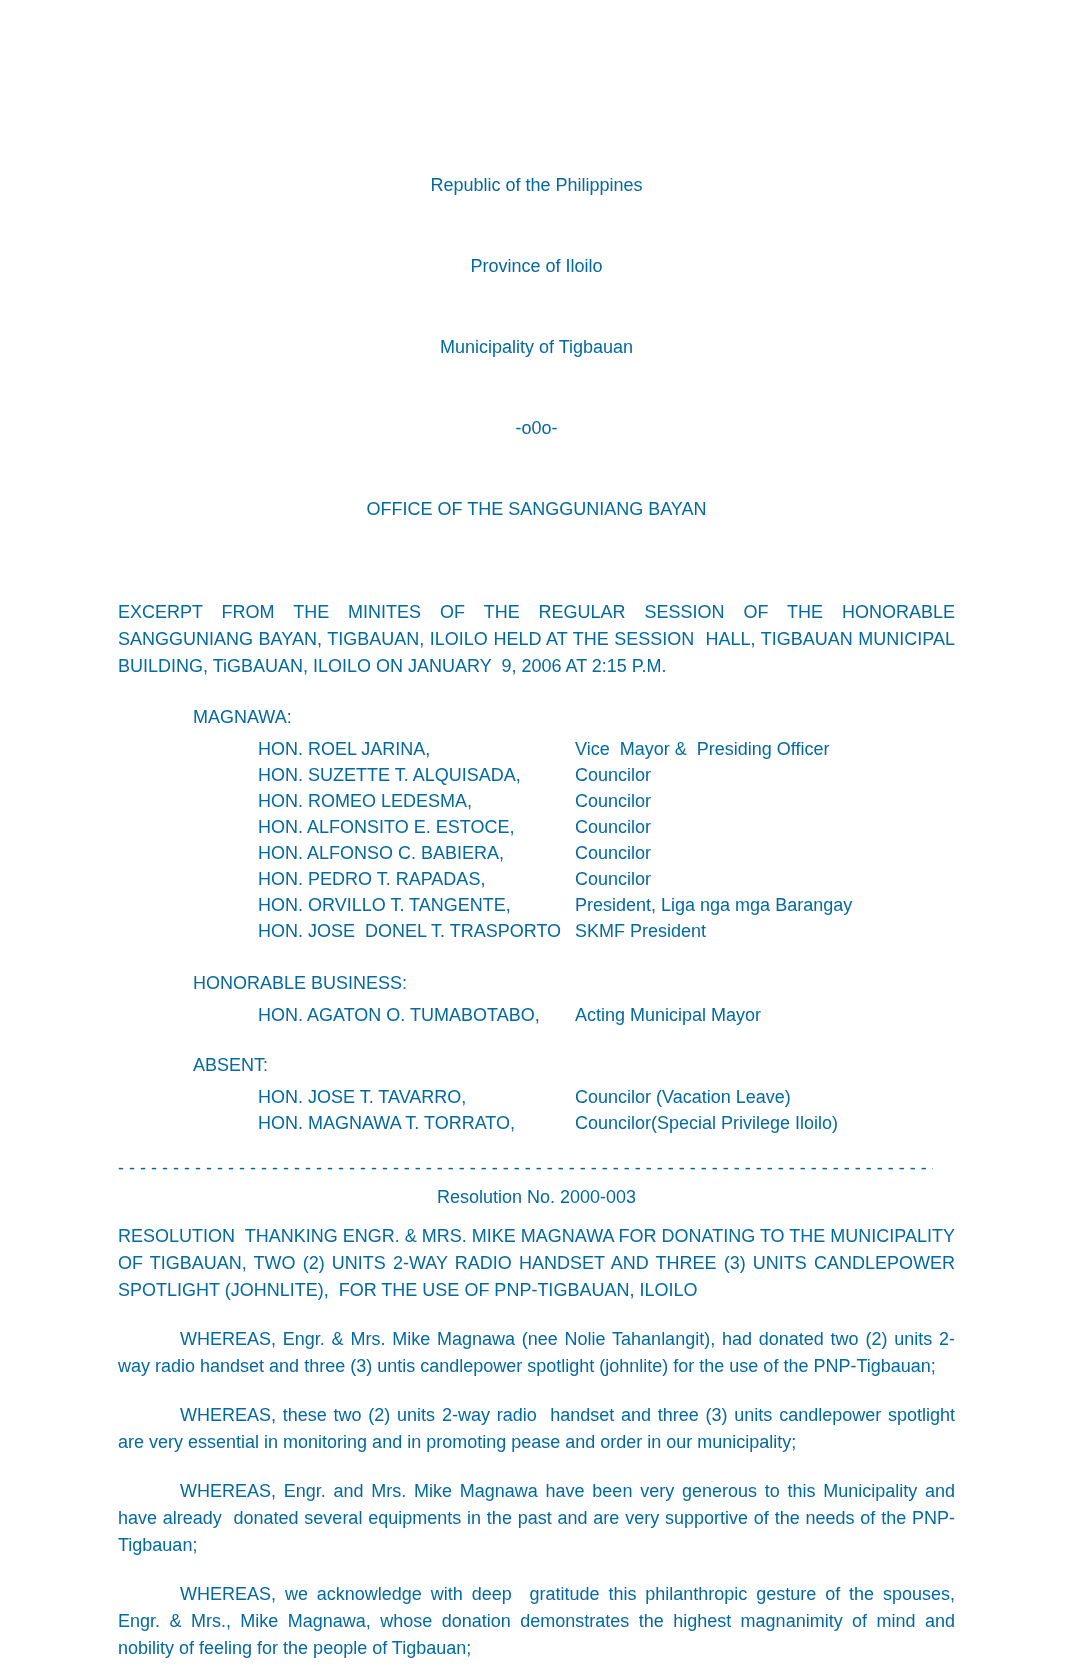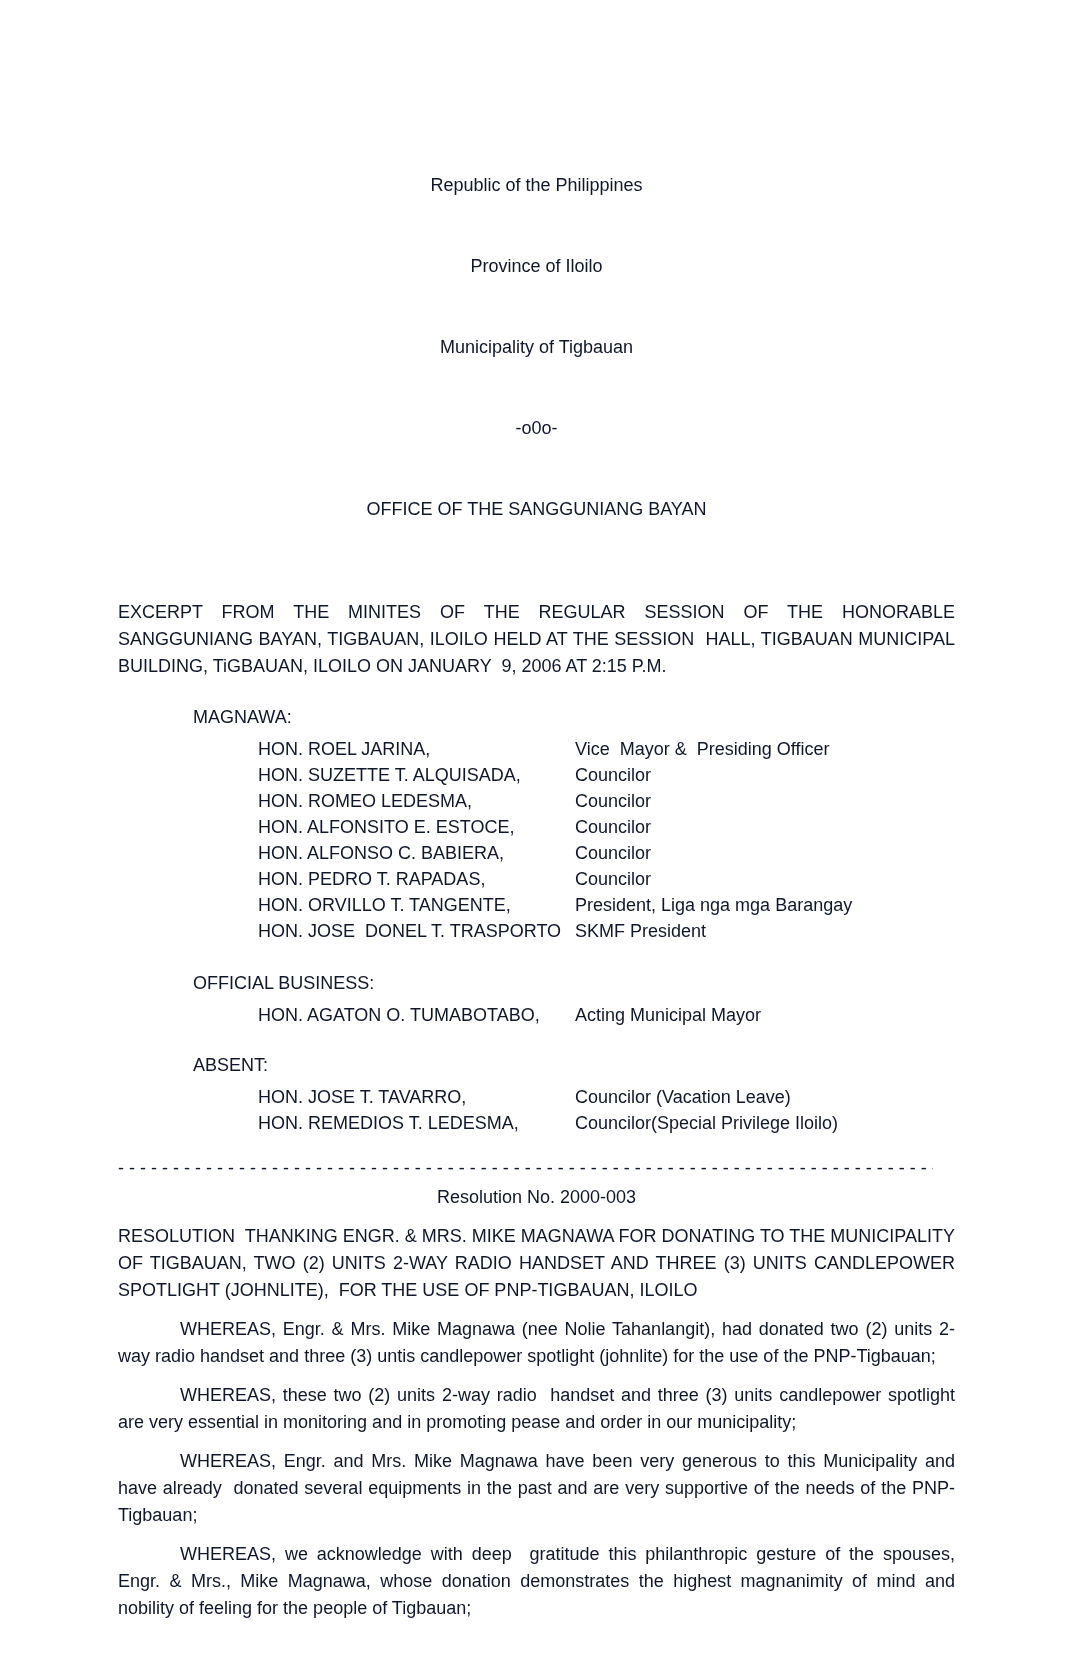--- a/index.html
+++ b/index.html
@@ -2,21 +2,21 @@
 <html><head>
 <meta charset="utf-8">
 <style>
   html, body { margin: 0; padding: 0; background: #ffffff; }
   .page {
     position: relative;
     width: 1088px;
     height: 1664px;
     box-sizing: border-box;
     background: #ffffff;
-    color: #0f172a;
+    color: #0369a1;
     font-family: "Liberation Sans", "DejaVu Sans", sans-serif;
     font-size: 18px;
     line-height: 27px;
     padding: 118px 133px 40px 118px;
     overflow: hidden;
   }
   .header { text-align: center; white-space: pre-wrap; }
   .excerpt {
     margin: 22px 0 0 0;
     text-align: justify;
@@ -45,21 +45,21 @@
     white-space: pre;
     overflow: hidden;
   }
   .res-no { margin-top: 6px; text-align: center; }
   .res-title {
     margin-top: 12px;
     text-align: justify;
     white-space: pre-wrap;
   }
   .para {
-    margin: 12px 0 0 0;
+    margin: 22px 0 0 0;
     text-align: justify;
     text-indent: 62px;
     white-space: pre-wrap;
   }
 </style>
 </head>
 <body>
 
 <div class="page">
 
@@ -102,36 +102,36 @@
     <div class="att-row">
       <div class="att-name">HON. ORVILLO T. TANGENTE,</div>
       <div class="att-role">President, Liga nga mga Barangay</div>
     </div>
     <div class="att-row">
       <div class="att-name">HON. JOSE  DONEL T. TRASPORTO</div>
       <div class="att-role">SKMF President</div>
     </div>
   </div>
 
-  <div class="att-label mt26">OFFICIAL BUSINESS:</div>
+  <div class="att-label mt26">HONORABLE BUSINESS:</div>
   <div class="att-rows">
     <div class="att-row">
       <div class="att-name">HON. AGATON O. TUMABOTABO,</div>
       <div class="att-role">Acting Municipal Mayor</div>
     </div>
   </div>
 
   <div class="att-label mt28">ABSENT:</div>
   <div class="att-rows">
     <div class="att-row">
       <div class="att-name">HON. JOSE T. TAVARRO,</div>
       <div class="att-role">Councilor (Vacation Leave)</div>
     </div>
     <div class="att-row">
-      <div class="att-name">HON. REMEDIOS T. LEDESMA,</div>
+      <div class="att-name">HON. MAGNAWA T. TORRATO,</div>
       <div class="att-role">Councilor(Special Privilege Iloilo)</div>
     </div>
   </div>
 
   <div class="divider">- - - - - - - - - - - - - - - - - - - - - - - - - - - - - - - - - - - - - - - - - - - - - - - - - - - - - - - - - - - - - - - - - - - - - - - - - - - - - - - - </div>
 
   <div class="res-no">Resolution No. 2000-003</div>
 
   <div class="res-title">RESOLUTION  THANKING ENGR. &amp; MRS. MIKE MAGNAWA FOR DONATING TO THE MUNICIPALITY OF TIGBAUAN, TWO (2) UNITS 2-WAY RADIO HANDSET AND THREE (3) UNITS CANDLEPOWER SPOTLIGHT (JOHNLITE),  FOR THE USE OF PNP-TIGBAUAN, ILOILO</div>
 

